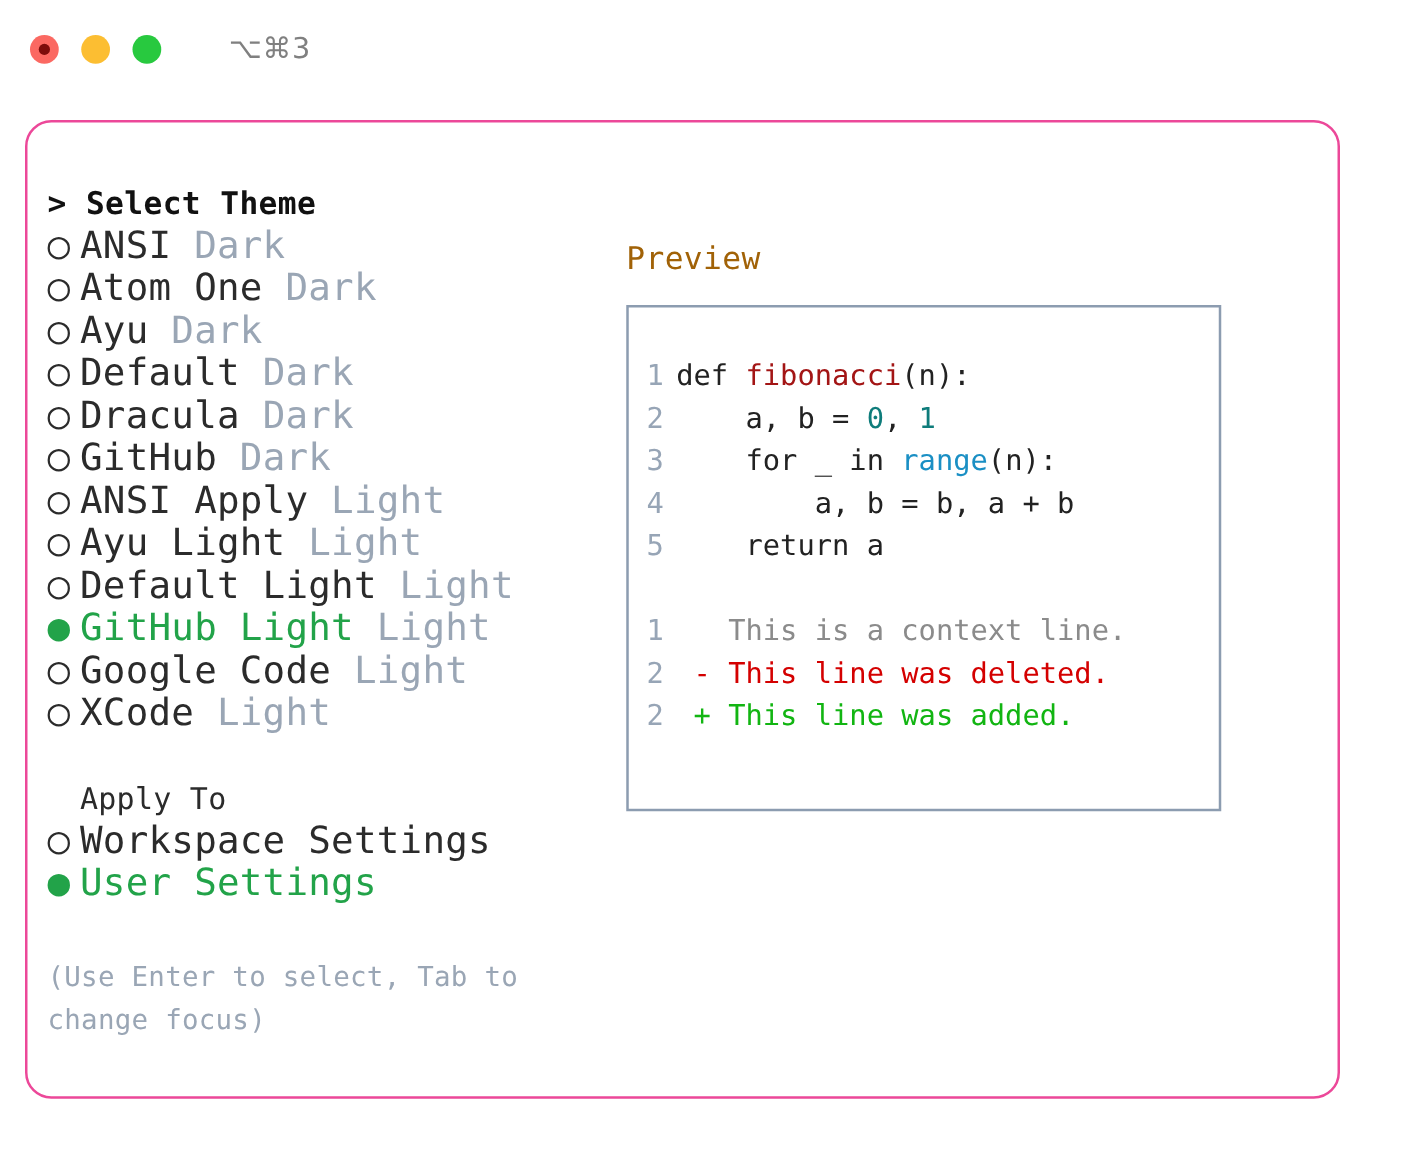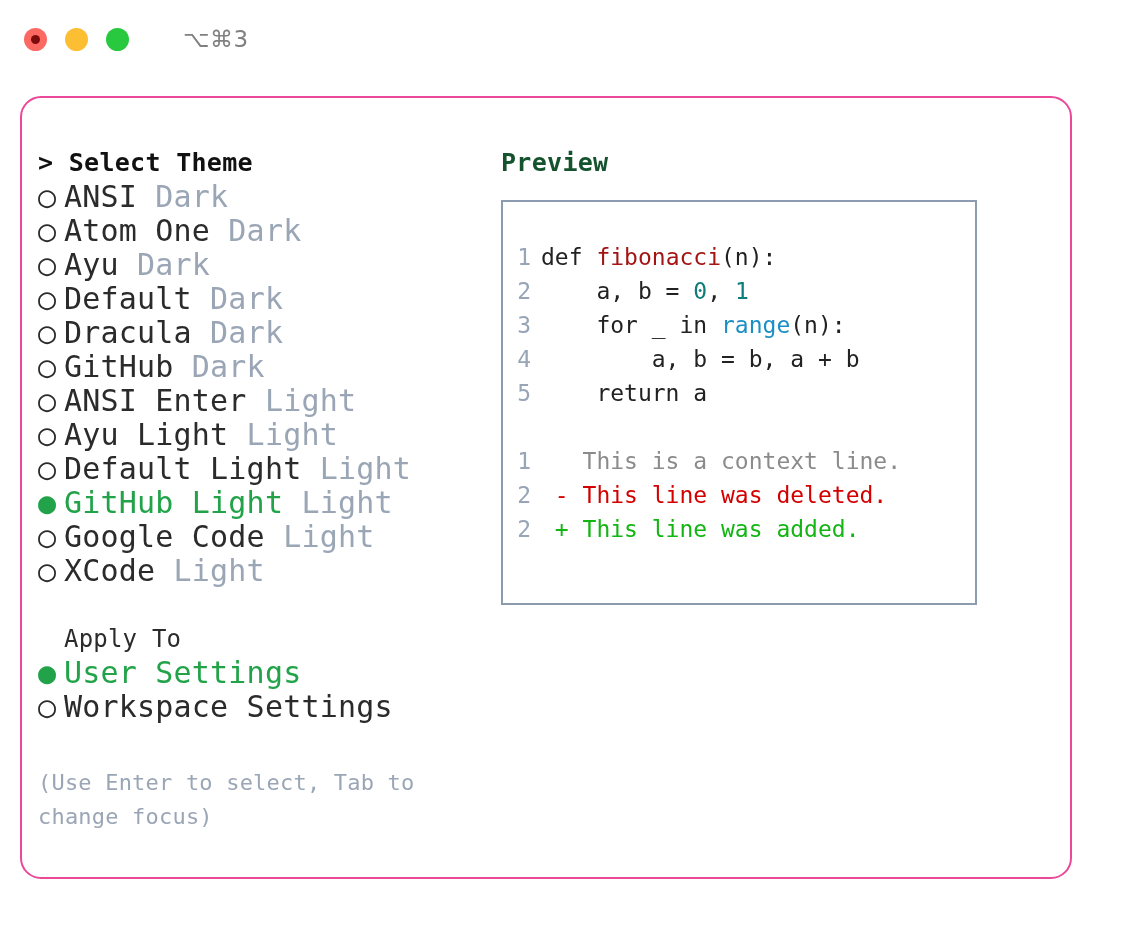--- a/index.html
+++ b/index.html
@@ -141,24 +141,25 @@
 
   
   .right-col {
     position: absolute;
     left: 479px;
     top: 48px;
     width: 490px;
   }
   .preview-header {
     font-size: 25px;
-    font-weight: bold;
-    color: #14532d;
+    font-weight: normal;
+    color: #a16207;
     line-height: 34px;
     letter-spacing: 0.3px;
+    margin-top: 44px;
   }
   .preview-box {
     margin-top: 20px;
     width: 476px;
     height: 405px;
     border: 2px solid #8c9cb0;
     box-sizing: border-box;
     background: #ffffff;
     padding: 38px 0 0 0;
   }
@@ -206,35 +207,35 @@
 
         <div class="list-header">&gt; Select Theme</div>
 
         <div id="theme-list">
             <span class="opt-row"><span class="marker">○</span><span class="opt-label">ANSI</span><span class="tag"> Dark</span></span>
             <span class="opt-row"><span class="marker">○</span><span class="opt-label">Atom One</span><span class="tag"> Dark</span></span>
             <span class="opt-row"><span class="marker">○</span><span class="opt-label">Ayu</span><span class="tag"> Dark</span></span>
             <span class="opt-row"><span class="marker">○</span><span class="opt-label">Default</span><span class="tag"> Dark</span></span>
             <span class="opt-row"><span class="marker">○</span><span class="opt-label">Dracula</span><span class="tag"> Dark</span></span>
             <span class="opt-row"><span class="marker">○</span><span class="opt-label">GitHub</span><span class="tag"> Dark</span></span>
-            <span class="opt-row"><span class="marker">○</span><span class="opt-label">ANSI Enter</span><span class="tag"> Light</span></span>
+            <span class="opt-row"><span class="marker">○</span><span class="opt-label">ANSI Apply</span><span class="tag"> Light</span></span>
             <span class="opt-row"><span class="marker">○</span><span class="opt-label">Ayu Light</span><span class="tag"> Light</span></span>
             <span class="opt-row"><span class="marker">○</span><span class="opt-label">Default Light</span><span class="tag"> Light</span></span>
             <span class="opt-row"><span class="marker on">●</span><span class="opt-label on">GitHub Light</span><span class="tag"> Light</span></span>
             <span class="opt-row"><span class="marker">○</span><span class="opt-label">Google Code</span><span class="tag"> Light</span></span>
             <span class="opt-row"><span class="marker">○</span><span class="opt-label">XCode</span><span class="tag"> Light</span></span>
           </div>
 
         <div class="spacer-row"></div>
 
         <div class="section-header"><span class="marker"> </span><span>Apply To</span></div>
 
         <div id="apply-list">
+            <span class="opt-row"><span class="marker">○</span><span class="opt-label">Workspace Settings</span></span>
             <span class="opt-row"><span class="marker on">●</span><span class="opt-label on">User Settings</span></span>
-            <span class="opt-row"><span class="marker">○</span><span class="opt-label">Workspace Settings</span></span>
           </div>
 
         <div class="hint">(Use Enter to select, Tab to change focus)</div>
       </div>
 
       <div class="right-col">
         <div class="preview-header">Preview</div>
         <div class="preview-box">
           <div class="code" id="code-block"><span class="code-line"><span class="ln">1</span><span class="tok-plain">def </span><span class="tok-fn">fibonacci</span><span class="tok-plain">(n):</span></span><span class="code-line"><span class="ln">2</span><span class="tok-plain">    a, b = </span><span class="tok-num">0</span><span class="tok-plain">, </span><span class="tok-num">1</span></span><span class="code-line"><span class="ln">3</span><span class="tok-plain">    for _ in </span><span class="tok-call">range</span><span class="tok-plain">(n):</span></span><span class="code-line"><span class="ln">4</span><span class="tok-plain">        a, b = b, a + b</span></span><span class="code-line"><span class="ln">5</span><span class="tok-plain">    return a</span></span><span class="blank-line"></span><span class="code-line"><span class="ln">1</span><span class="tok-ctx">   This is a context line.</span></span><span class="code-line"><span class="ln">2</span><span class="tok-del"> - This line was deleted.</span></span><span class="code-line"><span class="ln">2</span><span class="tok-add"> + This line was added.</span></span></div>
         </div>

